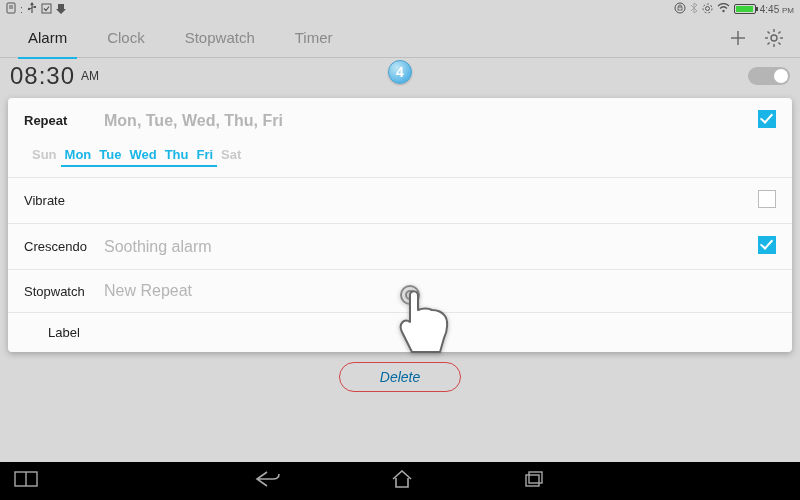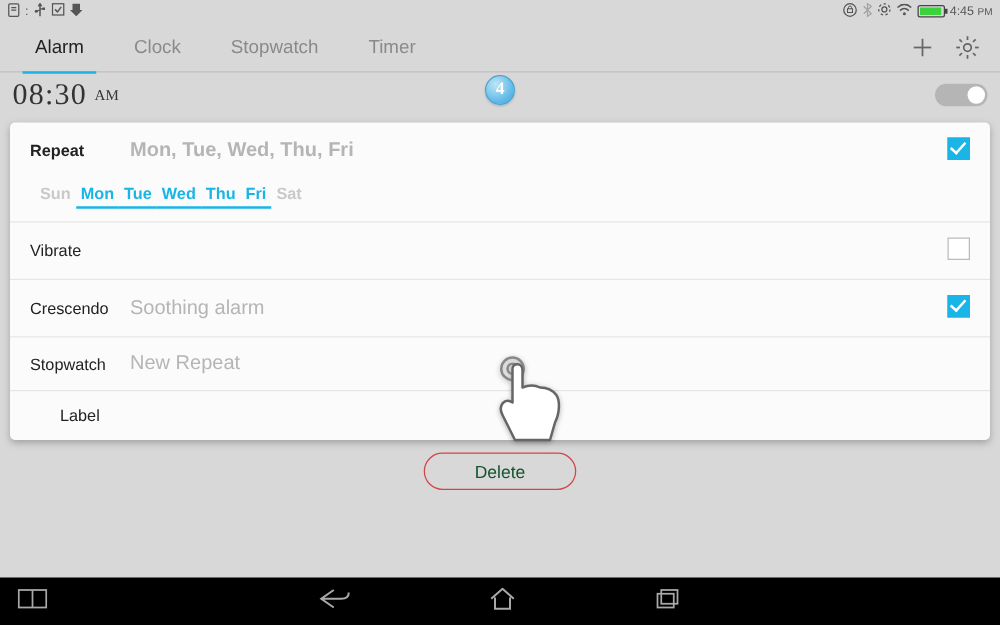--- a/index.html
+++ b/index.html
@@ -16,21 +16,21 @@
 
   
   .tabs { display: flex; align-items: center; height: 40px; padding: 0 8px; border-bottom: 1px solid #bfbfbf; }
   .tab { padding: 0 20px; height: 40px; line-height: 40px; font-size: 15px; color: #8a8a8a; cursor: pointer; position: relative; }
   .tab.active { color: #222; }
   .tab.active::after { content: ""; position: absolute; left: 10px; right: 10px; bottom: -1px; height: 2px; background: #19b5e6; }
   .tabs .spacer { flex: 1; }
   .icon-btn { width: 36px; height: 36px; display: flex; align-items: center; justify-content: center; color: #666; cursor: pointer; }
 
   
-  .timerow { display: flex; align-items: center; height: 36px; padding: 0 10px; position: relative; font-family: Liberation Serif, serif; }
+  .timerow { display: flex; align-items: center; height: 36px; padding: 0 10px; position: relative; }
   .time-main { font-size: 24px; color: #333; letter-spacing: 1px; }
   .ampm { font-size: 12px; margin-left: 6px; color: #333; }
   .switch { width: 42px; height: 18px; border-radius: 10px; background: #b5b5b5; position: relative; margin-left: auto; cursor: pointer; }
   .switch::after { content: ""; position: absolute; right: 2px; top: 2px; width: 14px; height: 14px; background: #fff; border-radius: 50%; }
   .badge { position: absolute; left: 50%; transform: translateX(-50%); top: 2px; width: 24px; height: 24px; border-radius: 50%; background: radial-gradient(circle at 35% 30%, #bde6f7, #5bb6e6 70%); color: #fff; font-weight: bold; font-size: 14px; display: flex; align-items: center; justify-content: center; border: 1px solid #4aa2d1; box-shadow: 0 1px 2px rgba(0,0,0,0.2); }
 
   
   .card { margin: 4px 8px 0 8px; background: #fbfbfb; border-radius: 4px; box-shadow: 0 2px 6px rgba(0,0,0,0.25); overflow: hidden; }
   .crow { border-bottom: 1px solid #e6e6e6; padding: 12px 16px; display: flex; align-items: center; font-size: 13px; color: #222; position: relative; }
   .crow:last-child { border-bottom: none; padding-left: 40px; }
@@ -43,21 +43,21 @@
 
   
   .repeat-row { flex-direction: column; align-items: stretch; padding-bottom: 6px; font-weight: bold; }
   .repeat-head { display: flex; align-items: center; }
   .days { display: flex; margin-top: 16px; padding: 0 4px 4px 4px; }
   .day { font-size: 13px; color: #c9c9c9; padding: 0 4px 3px 4px; cursor: pointer; }
   .day.sel { color: #19b5e6; border-bottom: 2px solid #19b5e6; }
 
   
   .delete-wrap { display: flex; justify-content: center; padding: 10px 0; }
-  .delete { border: 1px solid #d14545; color: #14532d; background: transparent; border-radius: 18px; padding: 6px 40px; font-size: 14px; cursor: pointer; }
+  .delete { border: 1px solid #d14545; color: #0369a1; background: transparent; border-radius: 18px; padding: 6px 40px; font-size: 14px; cursor: pointer; font-style: italic; }
 
   
   .navbar { position: absolute; left: 0; right: 0; bottom: 0; height: 38px; background: #000; display: flex; align-items: center; justify-content: center; gap: 110px; }
   .navbtn { color: #a9a9a9; cursor: pointer; }
   .navbar .recents-left { position: absolute; left: 14px; }
 
   
   .pointer { position: absolute; left: 390px; top: 280px; pointer-events: none; }
   .pointer svg { filter: drop-shadow(0 1px 2px rgba(0,0,0,0.3)); }
 </style>

